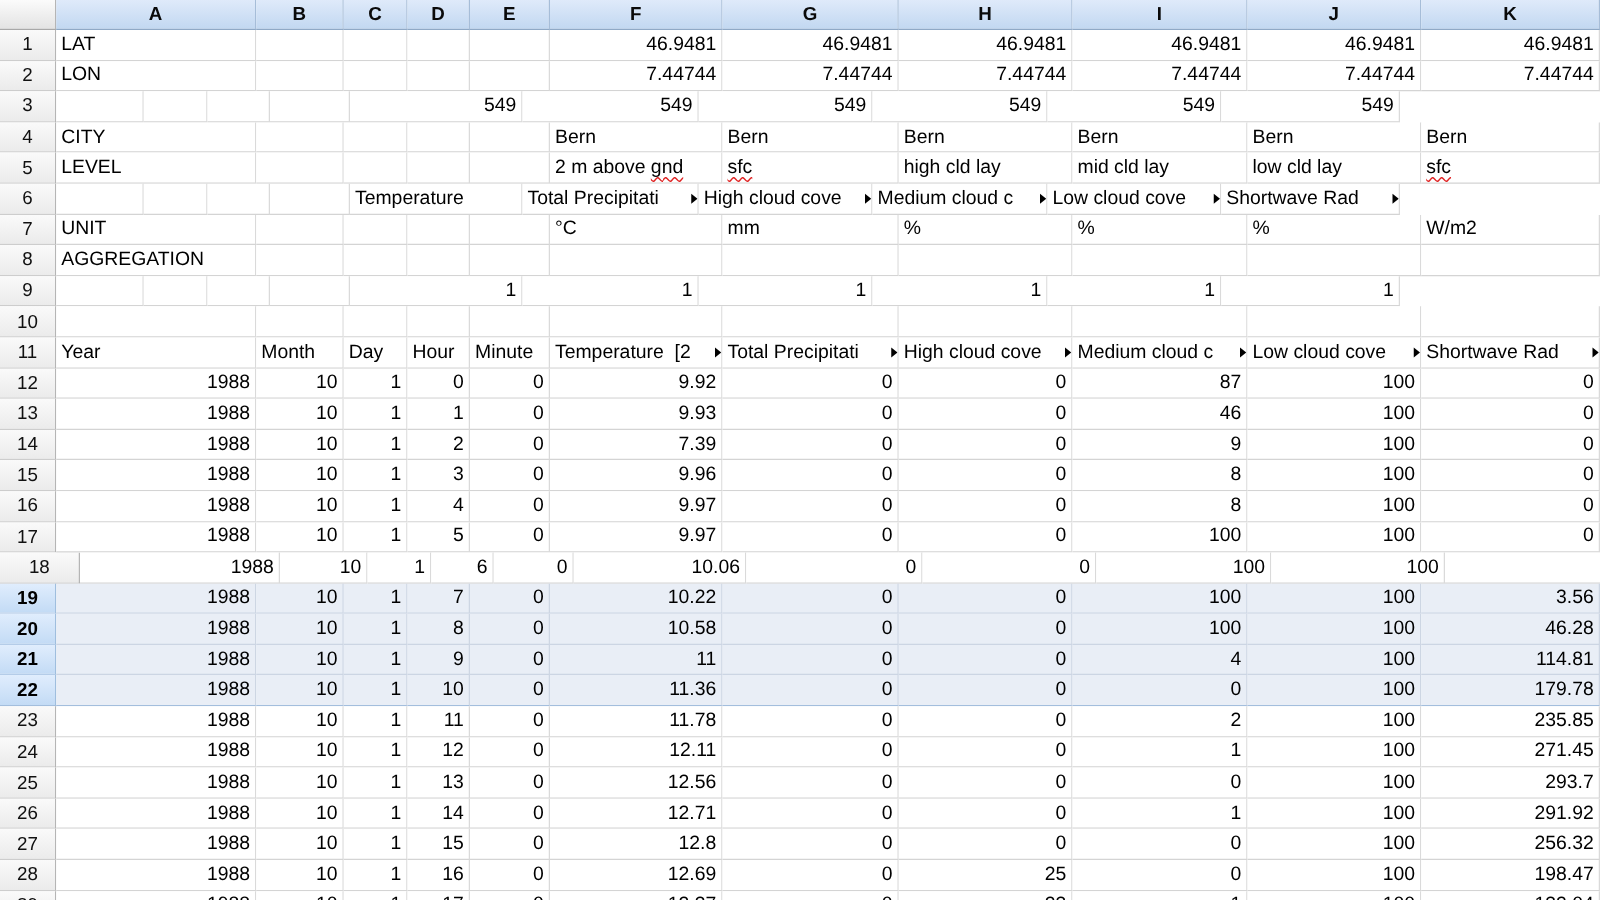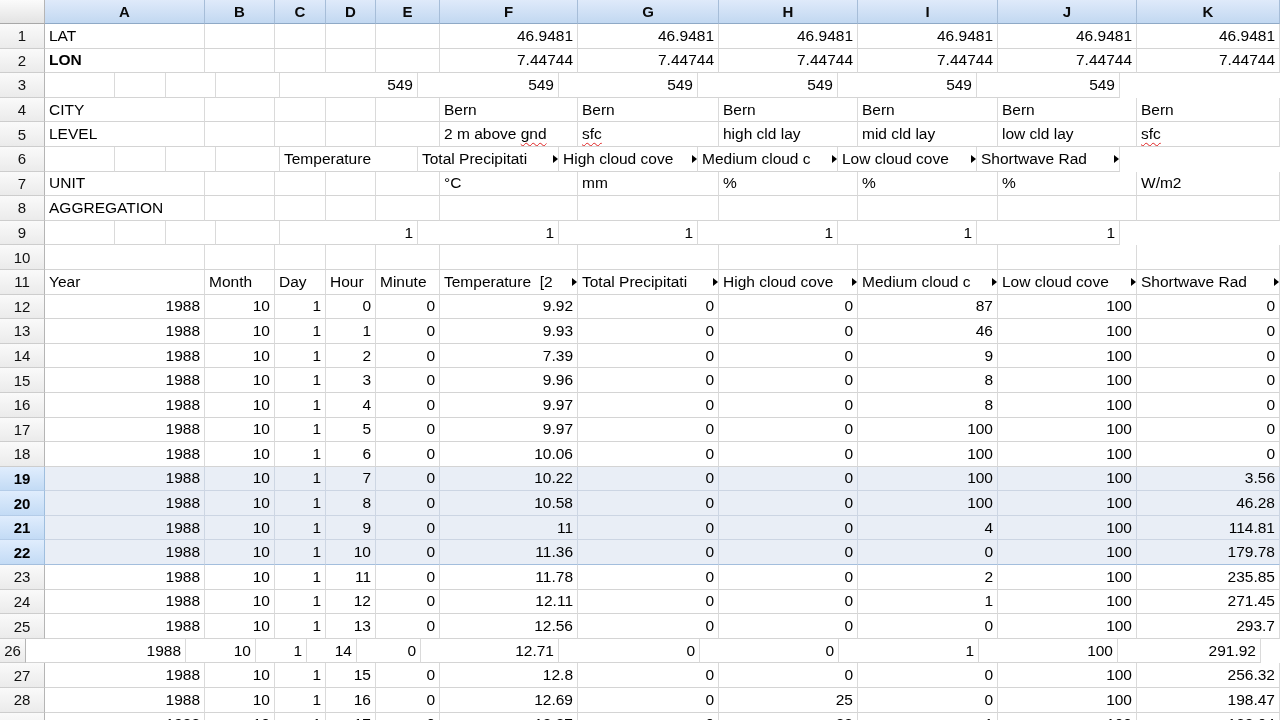--- a/index.html
+++ b/index.html
@@ -108,21 +108,21 @@
         <div class="cell" style="width: 64px;"></div>
         <div class="cell a-r" style="width: 138px;"><span>46.9481</span></div>
         <div class="cell a-r" style="width: 141px;"><span>46.9481</span></div>
         <div class="cell a-r" style="width: 139px;"><span>46.9481</span></div>
         <div class="cell a-r" style="width: 140px;"><span>46.9481</span></div>
         <div class="cell a-r" style="width: 139px;"><span>46.9481</span></div>
         <div class="cell a-r" style="width: 143px;"><span>46.9481</span></div>
       </div>
       <div class="row" style="height: 24.6px;">
         <div class="rowhdr" style="width: 45px;">2</div>
-        <div class="cell" style="width: 160px; font-weight: bold;"><span>LON</span></div>
+        <div class="cell" style="width: 160px;"><span>LON</span></div>
         <div class="cell" style="width: 70px;"></div>
         <div class="cell" style="width: 51px;"></div>
         <div class="cell" style="width: 50px;"></div>
         <div class="cell" style="width: 64px;"></div>
         <div class="cell a-r" style="width: 138px;"><span>7.44744</span></div>
         <div class="cell a-r" style="width: 141px;"><span>7.44744</span></div>
         <div class="cell a-r" style="width: 139px;"><span>7.44744</span></div>
         <div class="cell a-r" style="width: 140px;"><span>7.44744</span></div>
         <div class="cell a-r" style="width: 139px;"><span>7.44744</span></div>
         <div class="cell a-r" style="width: 143px;"><span>7.44744</span></div>
@@ -328,21 +328,21 @@
         <div class="cell a-r" style="width: 50px;"><span>5</span></div>
         <div class="cell a-r" style="width: 64px;"><span>0</span></div>
         <div class="cell a-r" style="width: 138px;"><span>9.97</span></div>
         <div class="cell a-r" style="width: 141px;"><span>0</span></div>
         <div class="cell a-r" style="width: 139px;"><span>0</span></div>
         <div class="cell a-r" style="width: 140px;"><span>100</span></div>
         <div class="cell a-r" style="width: 139px;"><span>100</span></div>
         <div class="cell a-r" style="width: 143px;"><span>0</span></div>
       </div>
       <div class="row" style="height: 24.6px;">
-        <div class="rowhdr" style="width: 45px;">18</div>
+        <div class="rowhdr" style="width: 64px;">18</div>
         <div class="cell a-r" style="width: 160px;"><span>1988</span></div>
         <div class="cell a-r" style="width: 70px;"><span>10</span></div>
         <div class="cell a-r" style="width: 51px;"><span>1</span></div>
         <div class="cell a-r" style="width: 50px;"><span>6</span></div>
         <div class="cell a-r" style="width: 64px;"><span>0</span></div>
         <div class="cell a-r" style="width: 138px;"><span>10.06</span></div>
         <div class="cell a-r" style="width: 141px;"><span>0</span></div>
         <div class="cell a-r" style="width: 139px;"><span>0</span></div>
         <div class="cell a-r" style="width: 140px;"><span>100</span></div>
         <div class="cell a-r" style="width: 139px;"><span>100</span></div>
@@ -440,21 +440,21 @@
         <div class="cell a-r" style="width: 50px;"><span>13</span></div>
         <div class="cell a-r" style="width: 64px;"><span>0</span></div>
         <div class="cell a-r" style="width: 138px;"><span>12.56</span></div>
         <div class="cell a-r" style="width: 141px;"><span>0</span></div>
         <div class="cell a-r" style="width: 139px;"><span>0</span></div>
         <div class="cell a-r" style="width: 140px;"><span>0</span></div>
         <div class="cell a-r" style="width: 139px;"><span>100</span></div>
         <div class="cell a-r" style="width: 143px;"><span>293.7</span></div>
       </div>
       <div class="row" style="height: 24.6px;">
-        <div class="rowhdr" style="width: 26px;">26</div>
+        <div class="rowhdr" style="width: 45px;">26</div>
         <div class="cell a-r" style="width: 160px;"><span>1988</span></div>
         <div class="cell a-r" style="width: 70px;"><span>10</span></div>
         <div class="cell a-r" style="width: 51px;"><span>1</span></div>
         <div class="cell a-r" style="width: 50px;"><span>14</span></div>
         <div class="cell a-r" style="width: 64px;"><span>0</span></div>
         <div class="cell a-r" style="width: 138px;"><span>12.71</span></div>
         <div class="cell a-r" style="width: 141px;"><span>0</span></div>
         <div class="cell a-r" style="width: 139px;"><span>0</span></div>
         <div class="cell a-r" style="width: 140px;"><span>1</span></div>
         <div class="cell a-r" style="width: 139px;"><span>100</span></div>

